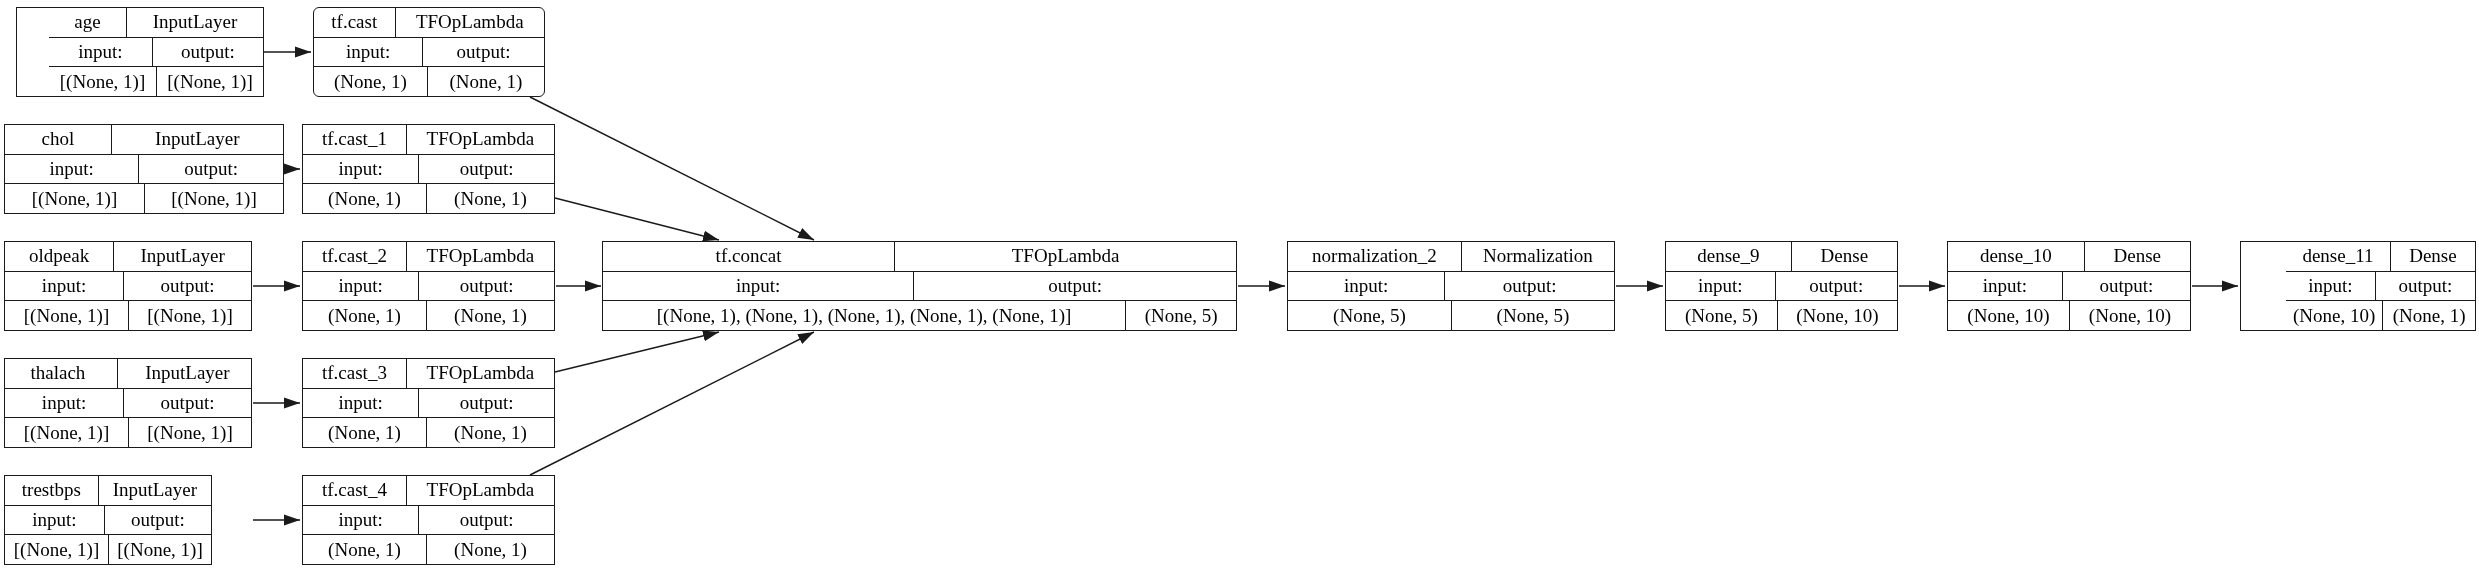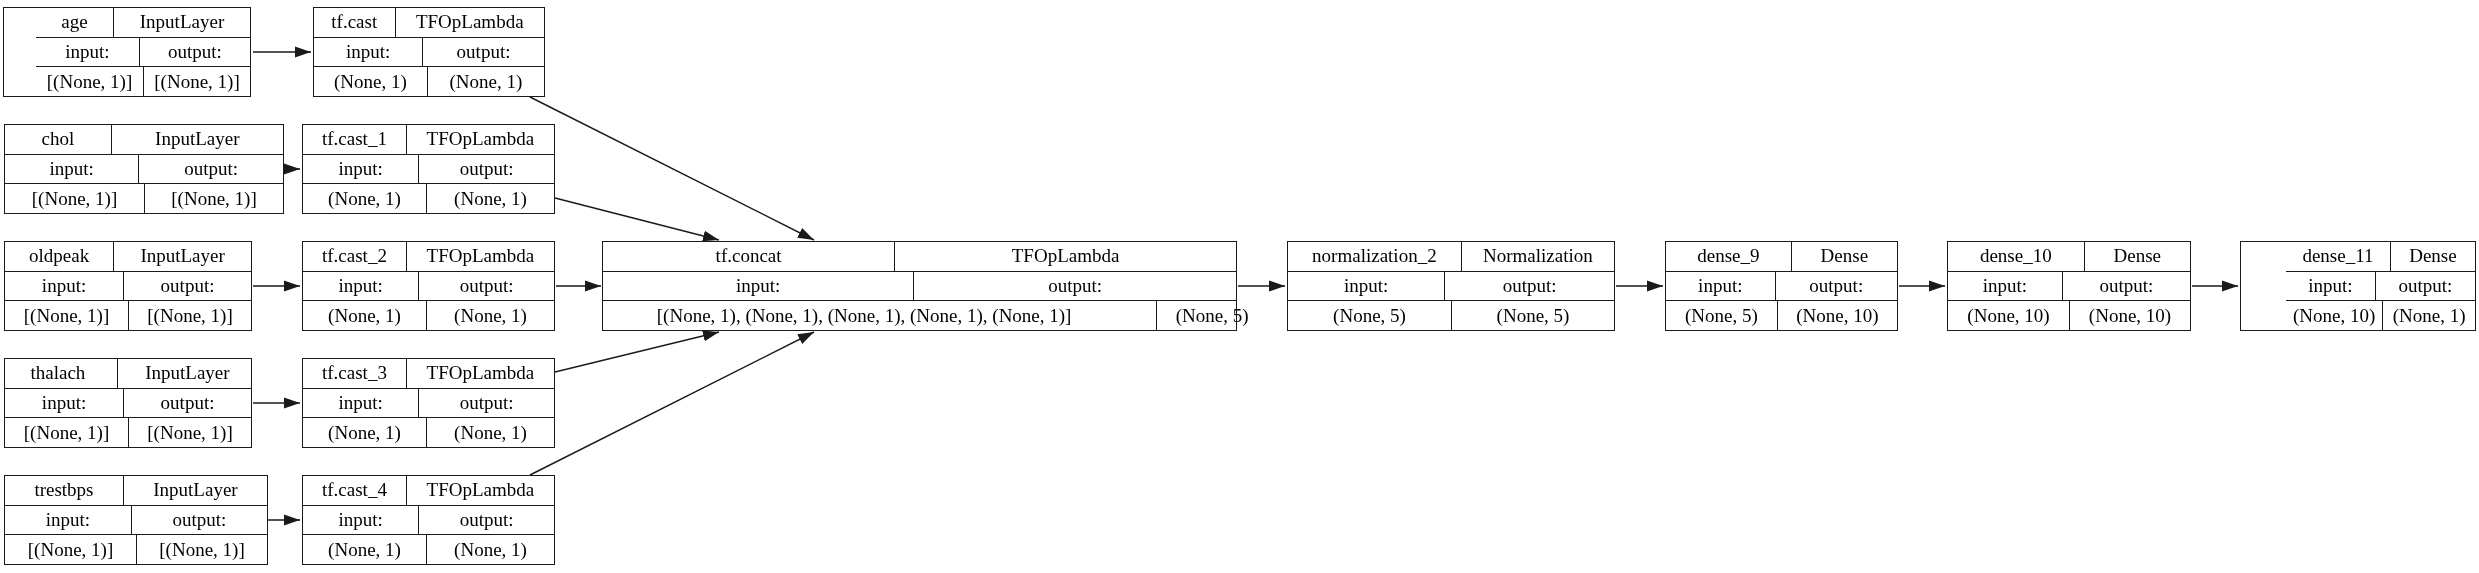--- a/index.html
+++ b/index.html
@@ -47,21 +47,21 @@
     <line x1="555" y1="198" x2="719" y2="240" marker-end="url(#ah)"></line>
     <line x1="556" y1="286" x2="601" y2="286" marker-end="url(#ah)"></line>
     <line x1="555" y1="372" x2="719" y2="332" marker-end="url(#ah)"></line>
     <line x1="530" y1="475" x2="814" y2="332" marker-end="url(#ah)"></line>
     <line x1="1238" y1="286" x2="1285" y2="286" marker-end="url(#ah)"></line>
     <line x1="1616" y1="286" x2="1663" y2="286" marker-end="url(#ah)"></line>
     <line x1="1899" y1="286" x2="1945" y2="286" marker-end="url(#ah)"></line>
     <line x1="2192" y1="286" x2="2238" y2="286" marker-end="url(#ah)"></line>
   </svg>
 
-  <div class="node" style="left:3px;top:7px;width:248px;padding-left:32px;">
+  <div class="node" style="left:16px;top:7px;width:248px;padding-left:32px;">
     <div class="nrow" style="grid-template-columns:36% 64%;">
       <div class="cell">age</div>
       <div class="cell">InputLayer</div>
     </div>
     <div class="nrow" style="grid-template-columns:48% 52%;">
       <div class="cell">input:</div>
       <div class="cell">output:</div>
     </div>
     <div class="nrow" style="grid-template-columns:50% 50%;">
       <div class="cell">[(None, 1)]</div>
@@ -107,36 +107,36 @@
     <div class="nrow" style="grid-template-columns:48% 52%;">
       <div class="cell">input:</div>
       <div class="cell">output:</div>
     </div>
     <div class="nrow" style="grid-template-columns:50% 50%;">
       <div class="cell">[(None, 1)]</div>
       <div class="cell">[(None, 1)]</div>
     </div>
   </div>
 
-  <div class="node" style="left:4px;top:475px;width:264px;">
+  <div class="node" style="left:4px;top:475px;width:208px;">
     <div class="nrow" style="grid-template-columns:45% 55%;">
       <div class="cell">trestbps</div>
       <div class="cell">InputLayer</div>
     </div>
     <div class="nrow" style="grid-template-columns:48% 52%;">
       <div class="cell">input:</div>
       <div class="cell">output:</div>
     </div>
     <div class="nrow" style="grid-template-columns:50% 50%;">
       <div class="cell">[(None, 1)]</div>
       <div class="cell">[(None, 1)]</div>
     </div>
   </div>
 
-  <div class="node" style="left:313px;top:7px;width:232px;">
+  <div class="node" style="left:313px;top:7px;width:232px;border-radius:6px;">
     <div class="nrow" style="grid-template-columns:35% 65%;">
       <div class="cell">tf.cast</div>
       <div class="cell">TFOpLambda</div>
     </div>
     <div class="nrow" style="grid-template-columns:47% 53%;">
       <div class="cell">input:</div>
       <div class="cell">output:</div>
     </div>
     <div class="nrow" style="grid-template-columns:49% 51%;">
       <div class="cell">(None, 1)</div>
@@ -206,21 +206,21 @@
 
   <div class="node" style="left:602px;top:241px;width:635px;">
     <div class="nrow" style="grid-template-columns:46% 54%;">
       <div class="cell">tf.concat</div>
       <div class="cell">TFOpLambda</div>
     </div>
     <div class="nrow" style="grid-template-columns:49% 51%;">
       <div class="cell">input:</div>
       <div class="cell">output:</div>
     </div>
-    <div class="nrow" style="grid-template-columns:82.5% 17.5%;gap:31px;">
+    <div class="nrow" style="grid-template-columns:82.5% 17.5%;">
       <div class="cell">[(None, 1), (None, 1), (None, 1), (None, 1), (None, 1)]</div>
       <div class="cell">(None, 5)</div>
     </div>
   </div>
 
   <div class="node" style="left:1287px;top:241px;width:328px;">
     <div class="nrow" style="grid-template-columns:53% 47%;">
       <div class="cell">normalization_2</div>
       <div class="cell">Normalization</div>
     </div>

